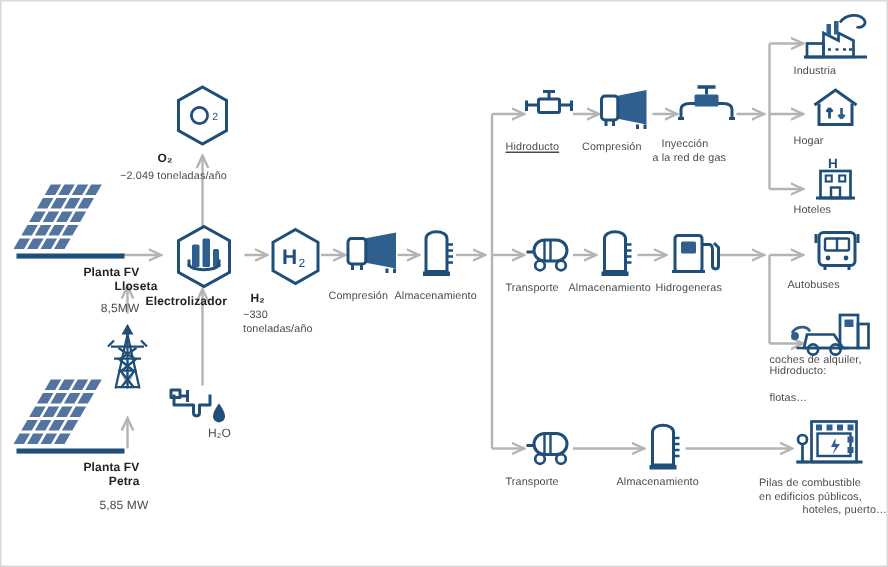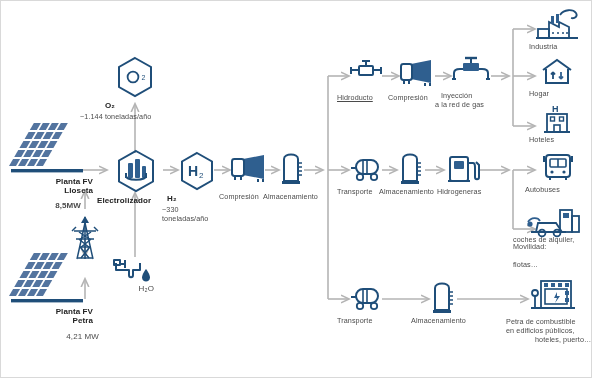--- a/index.html
+++ b/index.html
@@ -116,22 +116,22 @@
           <rect x="27" y="20" width="7" height="7"></rect>
             <rect x="27" y="29" width="7" height="7"></rect>
           <rect x="27" y="38" width="7" height="7"></rect>
         </g>
       </g>
     </g>
     <rect x="2" y="48" width="72" height="3.4" fill="#1f4e79"></rect>
   </svg>
 </div>
 <div class="lbl md bold left" style="left:12px;top:176px;width:80px;">Planta FV</div>
-<div class="lbl md bold left" style="left:12px;top:185px;width:80px;">Lloseta</div>
-<div class="lbl md left" style="left:0;top:200px;width:80px;font-weight:bold;">8,5MW</div>
+<div class="lbl md bold left" style="left:24px;top:185px;width:80px;">Lloseta</div>
+<div class="lbl md left" style="left:12px;top:200px;width:80px;">8,5MW</div>
 
 <div class="node" style="left:8px;top:250px;">
   <svg width="78" height="60" viewBox="0 0 78 60">
     <g fill="#53749f">
       <g transform="skewX(-30)">
         <g transform="translate(26,0)">
           <rect x="0" y="2" width="7" height="7"></rect>
             <rect x="0" y="11" width="7" height="7"></rect>
           <rect x="0" y="20" width="7" height="7"></rect>
             <rect x="0" y="29" width="7" height="7"></rect>
@@ -152,21 +152,21 @@
             <rect x="27" y="29" width="7" height="7"></rect>
           <rect x="27" y="38" width="7" height="7"></rect>
         </g>
       </g>
     </g>
     <rect x="2" y="48" width="72" height="3.4" fill="#1f4e79"></rect>
   </svg>
 </div>
 <div class="lbl md bold left" style="left:12px;top:306px;width:80px;">Planta FV</div>
 <div class="lbl md bold left" style="left:12px;top:315px;width:80px;">Petra</div>
-<div class="lbl md left" style="left:18px;top:331px;width:80px;">4,21 MW</div>
+<div class="lbl md left" style="left:18px;top:331px;width:80px;">5,85 MW</div>
 
 <div class="node" style="left:64px;top:213px;">
   <svg width="40" height="48" viewBox="0 0 40 48">
     <g stroke="#1f4e79" stroke-width="1.5" fill="none">
       <path d="M20,3 L20,45"></path>
       <path d="M12,45 L20,9 L28,45"></path>
       <path d="M9,17 L31,17"></path>
         <path d="M7,17 L11,13"></path>
         <path d="M33,17 L29,13"></path>
       <path d="M11,25 L29,25"></path>
@@ -194,21 +194,21 @@
 <div class="lbl md left" style="left:113px;top:283px;width:40px;">H₂O</div>
 
 <div class="node" style="left:114px;top:55px;">
   <svg width="40" height="42" viewBox="0 0 40 42">
     <path d="M20,2 L36,11 L36,31 L20,40 L4,31 L4,11 Z" fill="none" stroke="#1f4e79" stroke-width="2"></path>
     <circle cx="18" cy="21" r="5.4" fill="none" stroke="#1f4e79" stroke-width="1.8"></circle>
     <text x="26.5" y="24" font-family="Liberation Sans, sans-serif" font-size="7" fill="#1f4e79">2</text>
   </svg>
 </div>
 <div class="lbl md bold" style="left:104px;top:100px;width:60px;">O₂</div>
-<div class="lbl sm" style="left:79px;top:112px;width:110px;">~1.144 toneladas/año</div>
+<div class="lbl sm" style="left:79px;top:112px;width:110px;">~2.049 toneladas/año</div>
 
 <div class="node" style="left:114px;top:148px;">
   <svg width="42" height="44" viewBox="0 0 42 44">
     <path d="M21,2 L38,11.5 L38,32.5 L21,42 L4,32.5 L4,11.5 Z" fill="none" stroke="#1f4e79" stroke-width="2"></path>
     <g fill="#2f5f8f">
       <rect x="13" y="14" width="5" height="15" rx="1"></rect>
       <rect x="20" y="10" width="5" height="19" rx="1"></rect>
       <rect x="27" y="17" width="4" height="12" rx="1"></rect>
     </g>
     <path d="M11,27 C11,32 31,32 31,27" fill="none" stroke="#1f4e79" stroke-width="2"></path>
@@ -366,21 +366,21 @@
     <rect x="37" y="9" width="6" height="5" fill="#2f5f8f"></rect>
     <rect x="46" y="12" width="7" height="16" fill="none" stroke="#1f4e79" stroke-width="1.8"></rect>
     <path d="M10,28 L12,19 L30,19 L36,28 Z" fill="none" stroke="#1f4e79" stroke-width="1.8"></path>
     <path d="M5,28 L40,28" stroke="#1f4e79" stroke-width="1.8"></path>
     <circle cx="16" cy="29" r="3.4" fill="none" stroke="#1f4e79" stroke-width="1.8"></circle>
     <circle cx="31" cy="29" r="3.4" fill="none" stroke="#1f4e79" stroke-width="1.8"></circle>
     <path d="M2,18 C5,13 12,13 14,17" fill="none" stroke="#2f5f8f" stroke-width="1.8"></path>
     <circle cx="4" cy="20" r="2.6" fill="#2f5f8f"></circle>
   </svg>
 </div>
-<div class="lbl sm" style="left:512px;top:242px;width:76px;">Movilidad:</div>
+<div class="lbl sm" style="left:512px;top:242px;width:76px;">Hidroducto:</div>
 <div class="lbl sm" style="left:512px;top:235px;width:76px;">coches de alquiler,</div>
 <div class="lbl sm" style="left:512px;top:260px;width:76px;">flotas…</div>
 
 <div class="node" style="left:348px;top:283px;">
   <svg width="36" height="28" viewBox="0 0 36 28">
     <rect x="7" y="5" width="22" height="14" rx="7" fill="none" stroke="#1f4e79" stroke-width="2"></rect>
     <path d="M14,5 L14,19 M18,5 L18,19" stroke="#1f4e79" stroke-width="1.6"></path>
     <circle cx="11" cy="22" r="3.2" fill="none" stroke="#1f4e79" stroke-width="1.8"></circle>
     <circle cx="25" cy="22" r="3.2" fill="none" stroke="#1f4e79" stroke-width="1.8"></circle>
     <path d="M2,13 L7,13" stroke="#1f4e79" stroke-width="2"></path>
@@ -406,15 +406,15 @@
     <rect x="22" y="6" width="4" height="4" fill="#2f5f8f"></rect>
     <rect x="29" y="6" width="4" height="4" fill="#2f5f8f"></rect>
     <rect x="36" y="6" width="4" height="4" fill="#2f5f8f"></rect>
     <rect x="36" y="14" width="4" height="4" fill="#2f5f8f"></rect>
     <rect x="36" y="21" width="4" height="4" fill="#2f5f8f"></rect>
     <circle cx="6" cy="16" r="3" fill="none" stroke="#1f4e79" stroke-width="1.8"></circle>
     <path d="M6,19 L6,31 M2,31 L10,31" stroke="#1f4e79" stroke-width="1.8"></path>
     <path d="M2,31 L46,31" stroke="#1f4e79" stroke-width="2"></path>
   </svg>
 </div>
-<div class="lbl sm" style="left:505px;top:317px;width:86px;">Petra de combustible</div>
+<div class="lbl sm" style="left:505px;top:317px;width:86px;">Pilas de combustible</div>
 <div class="lbl sm" style="left:505px;top:326px;width:86px;">en edificios públicos,</div>
 <div class="lbl sm" style="left:534px;top:335px;width:86px;">hoteles, puerto…</div>
 
 </body></html>

